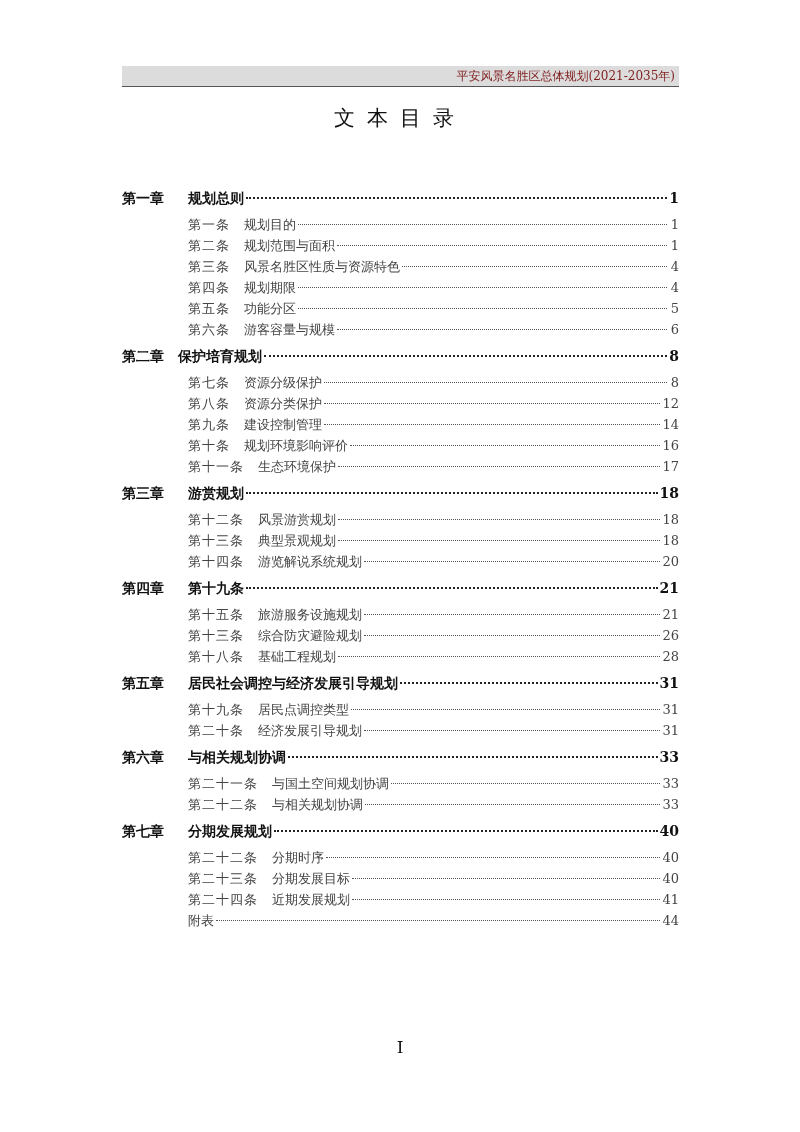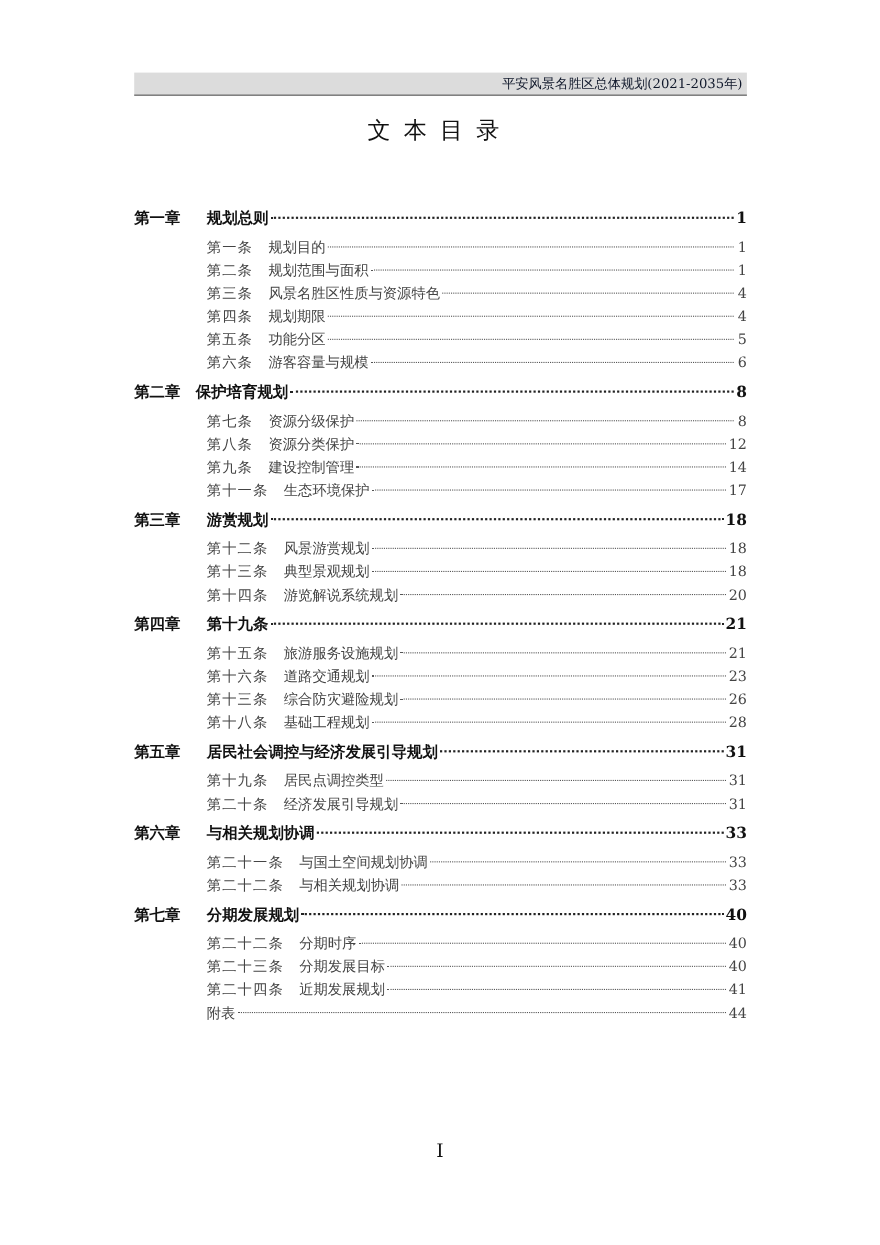--- a/index.html
+++ b/index.html
@@ -1,20 +1,20 @@
 <!DOCTYPE html>
 <html><head>
 <meta charset="utf-8">
 <style>
   html, body { margin: 0; padding: 0; background: #ffffff; }
   body { width: 800px; height: 1132px; position: relative; overflow: hidden;
          font-family: "DejaVu Serif", "Liberation Serif", serif; color: #222; }
   .header-band { position: absolute; left: 122px; top: 66px; width: 557px; height: 20px;
                  background: #dcdcdc; border-bottom: 1.5px solid #555; }
-  .header-text { position: absolute; right: 4px; top: 2px; font-size: 12px; color: #0f172a; }
+  .header-text { position: absolute; right: 4px; top: 2px; font-size: 12px; color: #7f1d1d; }
   .title { position: absolute; top: 104px; left: 0; width: 800px; text-align: center;
            font-family: "DejaVu Sans", "Liberation Sans", sans-serif; font-weight: normal;
            font-size: 21px; letter-spacing: 12px; color: #111; }
   .toc { position: absolute; left: 122px; top: 176px; width: 557px; margin-top: 14px; }
   .chapter { margin-bottom: 6px; }
   .row { display: flex; align-items: baseline; white-space: nowrap; }
   .ch-row { height: 22px; font-family: "DejaVu Sans", "Liberation Sans", sans-serif;
             font-weight: bold; font-size: 14px; color: #111; }
   .ch-num { width: 66px; }
   .ch-num.tight { width: 56px; }
@@ -106,20 +106,26 @@
           <span class="leader"></span>
           <span class="pg">12</span>
         </div>
       <div class="row sec-row">
           <span class="sec-num">第九条</span>
           <span>建设控制管理</span>
           <span class="leader"></span>
           <span class="pg">14</span>
         </div>
       <div class="row sec-row">
+          <span class="sec-num">第十条</span>
+          <span>规划环境影响评价</span>
+          <span class="leader"></span>
+          <span class="pg">16</span>
+        </div>
+      <div class="row sec-row">
           <span class="sec-num">第十一条</span>
           <span>生态环境保护</span>
           <span class="leader"></span>
           <span class="pg">17</span>
         </div>
     </div>
   </div>
 
   <div class="chapter">
     <div class="row ch-row">
@@ -158,26 +164,20 @@
       <span class="pg">21</span>
     </div>
     <div class="sec-list">
       <div class="row sec-row">
           <span class="sec-num">第十五条</span>
           <span>旅游服务设施规划</span>
           <span class="leader"></span>
           <span class="pg">21</span>
         </div>
       <div class="row sec-row">
-          <span class="sec-num">第十六条</span>
-          <span>道路交通规划</span>
-          <span class="leader"></span>
-          <span class="pg">23</span>
-        </div>
-      <div class="row sec-row">
           <span class="sec-num">第十三条</span>
           <span>综合防灾避险规划</span>
           <span class="leader"></span>
           <span class="pg">26</span>
         </div>
       <div class="row sec-row">
           <span class="sec-num">第十八条</span>
           <span>基础工程规划</span>
           <span class="leader"></span>
           <span class="pg">28</span>

